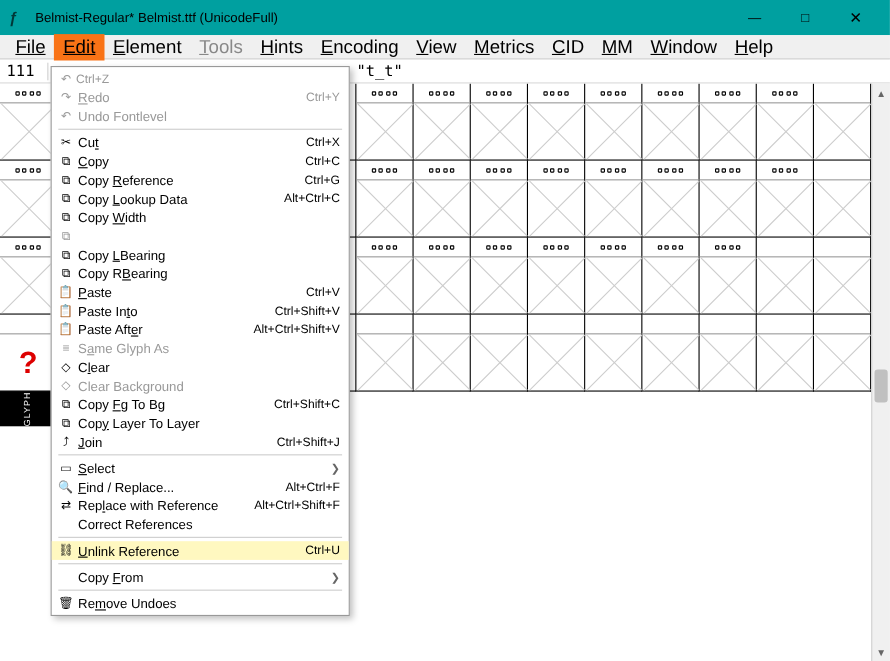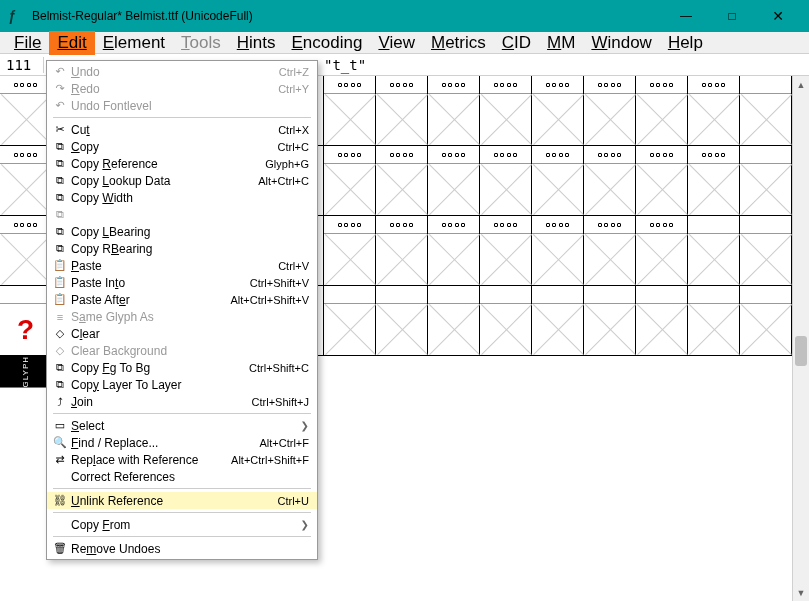--- a/index.html
+++ b/index.html
@@ -426,21 +426,20 @@
 
 <div class="scrollbar">
   <div class="scroll-arrow">▲</div>
   <div class="scroll-thumb"></div>
   <div class="scroll-arrow" style="position:absolute;bottom:0;width:100%;">▼</div>
 </div>
 
 <div class="dropdown" id="dropdown">
     <div class="dd-item disabled">
       <div class="dd-icon">↶</div>
-      <div class="dd-label"><u>U</u>ndo</div>
       <div class="dd-shortcut">Ctrl+Z</div>
     </div>
     <div class="dd-item disabled">
       <div class="dd-icon">↷</div>
       <div class="dd-label"><u>R</u>edo</div>
       <div class="dd-shortcut">Ctrl+Y</div>
     </div>
     <div class="dd-item disabled">
       <div class="dd-icon">↶</div>
       <div class="dd-label">Undo Fontlevel</div>
@@ -452,21 +451,21 @@
       <div class="dd-shortcut">Ctrl+X</div>
     </div>
     <div class="dd-item">
       <div class="dd-icon">⧉</div>
       <div class="dd-label"><u>C</u>opy</div>
       <div class="dd-shortcut">Ctrl+C</div>
     </div>
     <div class="dd-item">
       <div class="dd-icon">⧉</div>
       <div class="dd-label">Copy <u>R</u>eference</div>
-      <div class="dd-shortcut">Glyph+G</div>
+      <div class="dd-shortcut">Ctrl+G</div>
     </div>
     <div class="dd-item">
       <div class="dd-icon">⧉</div>
       <div class="dd-label">Copy <u>L</u>ookup Data</div>
       <div class="dd-shortcut">Alt+Ctrl+C</div>
     </div>
     <div class="dd-item">
       <div class="dd-icon">⧉</div>
       <div class="dd-label">Copy <u>W</u>idth</div>
     </div>

